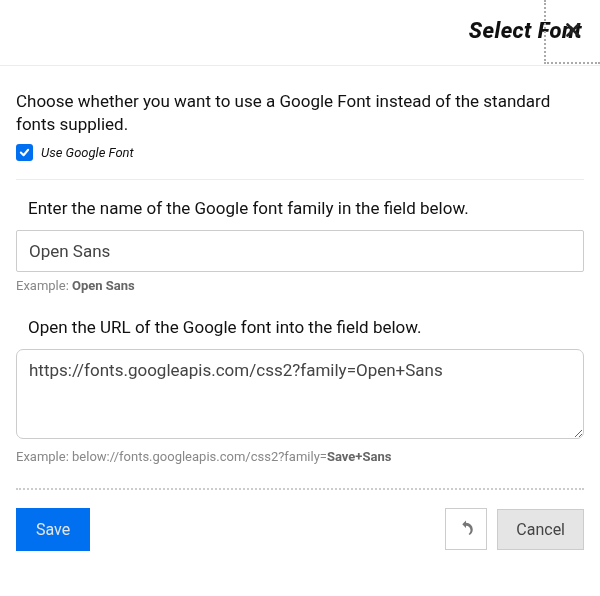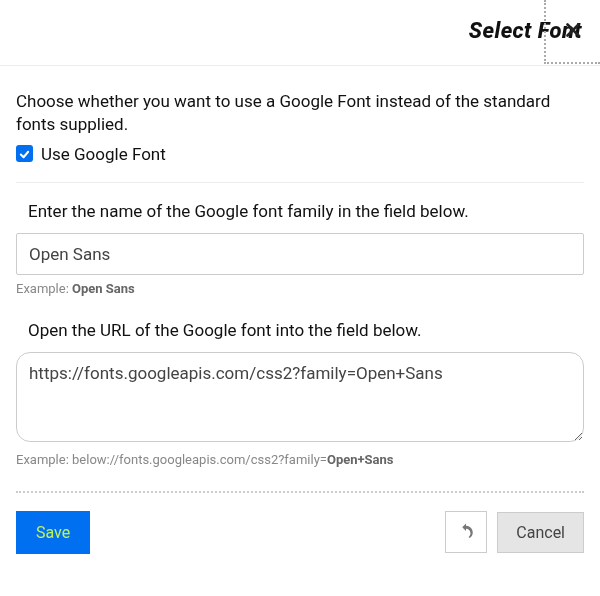--- a/index.html
+++ b/index.html
@@ -55,21 +55,21 @@
       width: 17px;
       height: 17px;
       border-radius: 3px;
       background: #0070f0;
       display: flex;
       align-items: center;
       justify-content: center;
       cursor: pointer;
     }
     .checkbox svg { stroke: #fff; }
-    .check-label { font-size: 17px; }
+    .check-label { font-size: 13px; font-style: italic; }
     .divider {
       border: 0;
       border-top: 1px solid #ececec;
       margin: 0 0 18px 0;
     }
     .field-label {
       font-size: 17px;
       margin: 2px 0 12px 12px;
     }
     .text-input {
@@ -79,21 +79,21 @@
       padding: 10px 12px;
       font-size: 17px;
       font-family: inherit;
       color: #444;
       outline: none;
     }
     .textarea {
       width: 100%;
       height: 90px;
       border: 1px solid #ccc;
-      border-radius: 14px;
+      border-radius: 7px;
       padding: 10px 12px;
       font-size: 17px;
       font-family: inherit;
       color: #444;
       outline: none;
       resize: both;
     }
     .example {
       font-size: 13px;
       color: #888;
@@ -102,21 +102,21 @@
     .example strong { color: #666; font-weight: 700; }
     .footer {
       border-top: 2px dotted #ccc;
       margin: 8px 16px 0 16px;
       padding: 18px 0 0 0;
       display: flex;
       align-items: center;
     }
     .btn-primary {
       background: #0070f0;
-      color: #bef264;
+      color: #e5e5e5;
       border: none;
       padding: 12px 20px;
       font-size: 16px;
       font-family: inherit;
       cursor: pointer;
     }
     .spacer { flex: 1; }
     .btn-icon {
       width: 42px;
       height: 42px;
@@ -171,21 +171,21 @@
 
   <div class="field-label">Enter the name of the Google font family in the field below.</div>
   <input type="text" class="text-input" value="Open Sans" style="">
   <div class="example">
     <span>Example: </span><strong>Open Sans</strong>
   </div>
 
   <div class="field-label">Open the URL of the Google font into the field below.</div>
   <textarea class="textarea" style="">https://fonts.googleapis.com/css2?family=Open+Sans</textarea>
   <div class="example">
-    <span>Example: below://fonts.googleapis.com/css2?family=</span><strong>Open+Sans</strong>
+    <span>Example: below://fonts.googleapis.com/css2?family=</span><strong>Save+Sans</strong>
   </div>
 </div>
 
 <div class="footer">
   <button class="btn-primary">Save</button>
   <div class="spacer"></div>
   <button class="btn-icon">
     <span>
       <svg width="18" height="18" viewBox="0 0 24 24">
           <path d="M12 5V2L7 7l5 5V9c3.31 0 6 2.69 6 6 0 2.03-1.02 3.82-2.57 4.9l1.47 1.47C19.47 19.9 21 17.13 21 14c0-4.97-4.03-9-9-9z"></path>

